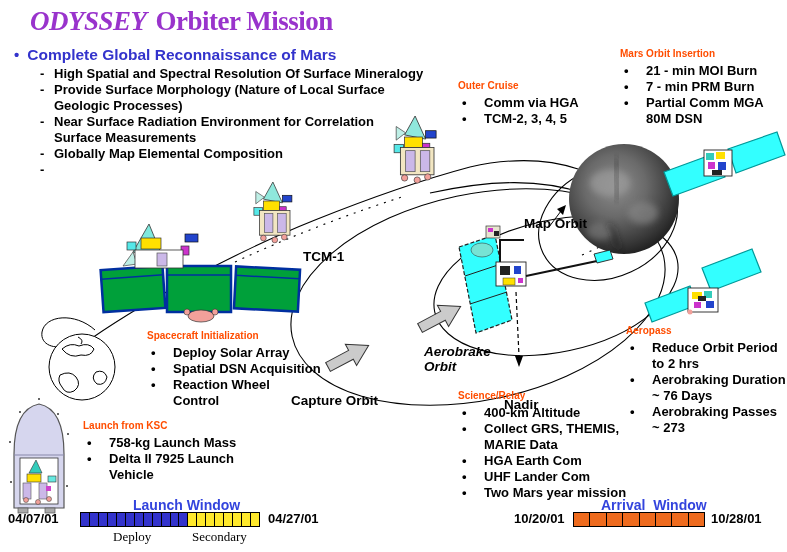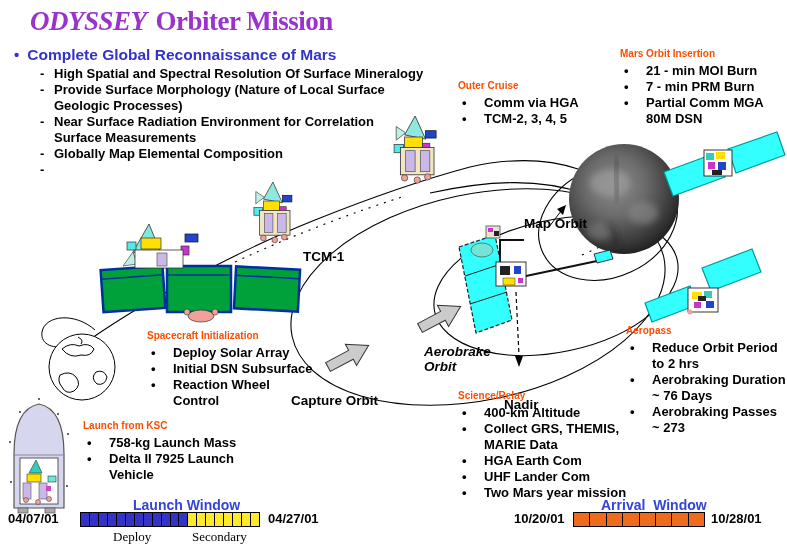--- a/index.html
+++ b/index.html
@@ -262,21 +262,21 @@
   </div>
 
   <div class="abs phase" style="left:147px;top:316px;width:190px;margin-top:12px;">
     <div class="phase-head">Spacecraft Initialization</div>
     <div class="b-row">
         <span class="b-glyph">•</span>
         <span class="txt">Deploy Solar Array</span>
       </div>
     <div class="b-row">
         <span class="b-glyph">•</span>
-        <span class="txt">Initial DSN Subsurface</span>
+        <span class="txt">Spatial DSN Acquisition</span>
       </div>
     <div class="b-row">
         <span class="b-glyph">•</span>
         <span class="txt">Reaction Wheel
 Control</span>
       </div>
   </div>
 
   <div class="abs phase" style="left:458px;top:388px;width:200px;">
     <div class="phase-head">Science/Relay</div>

